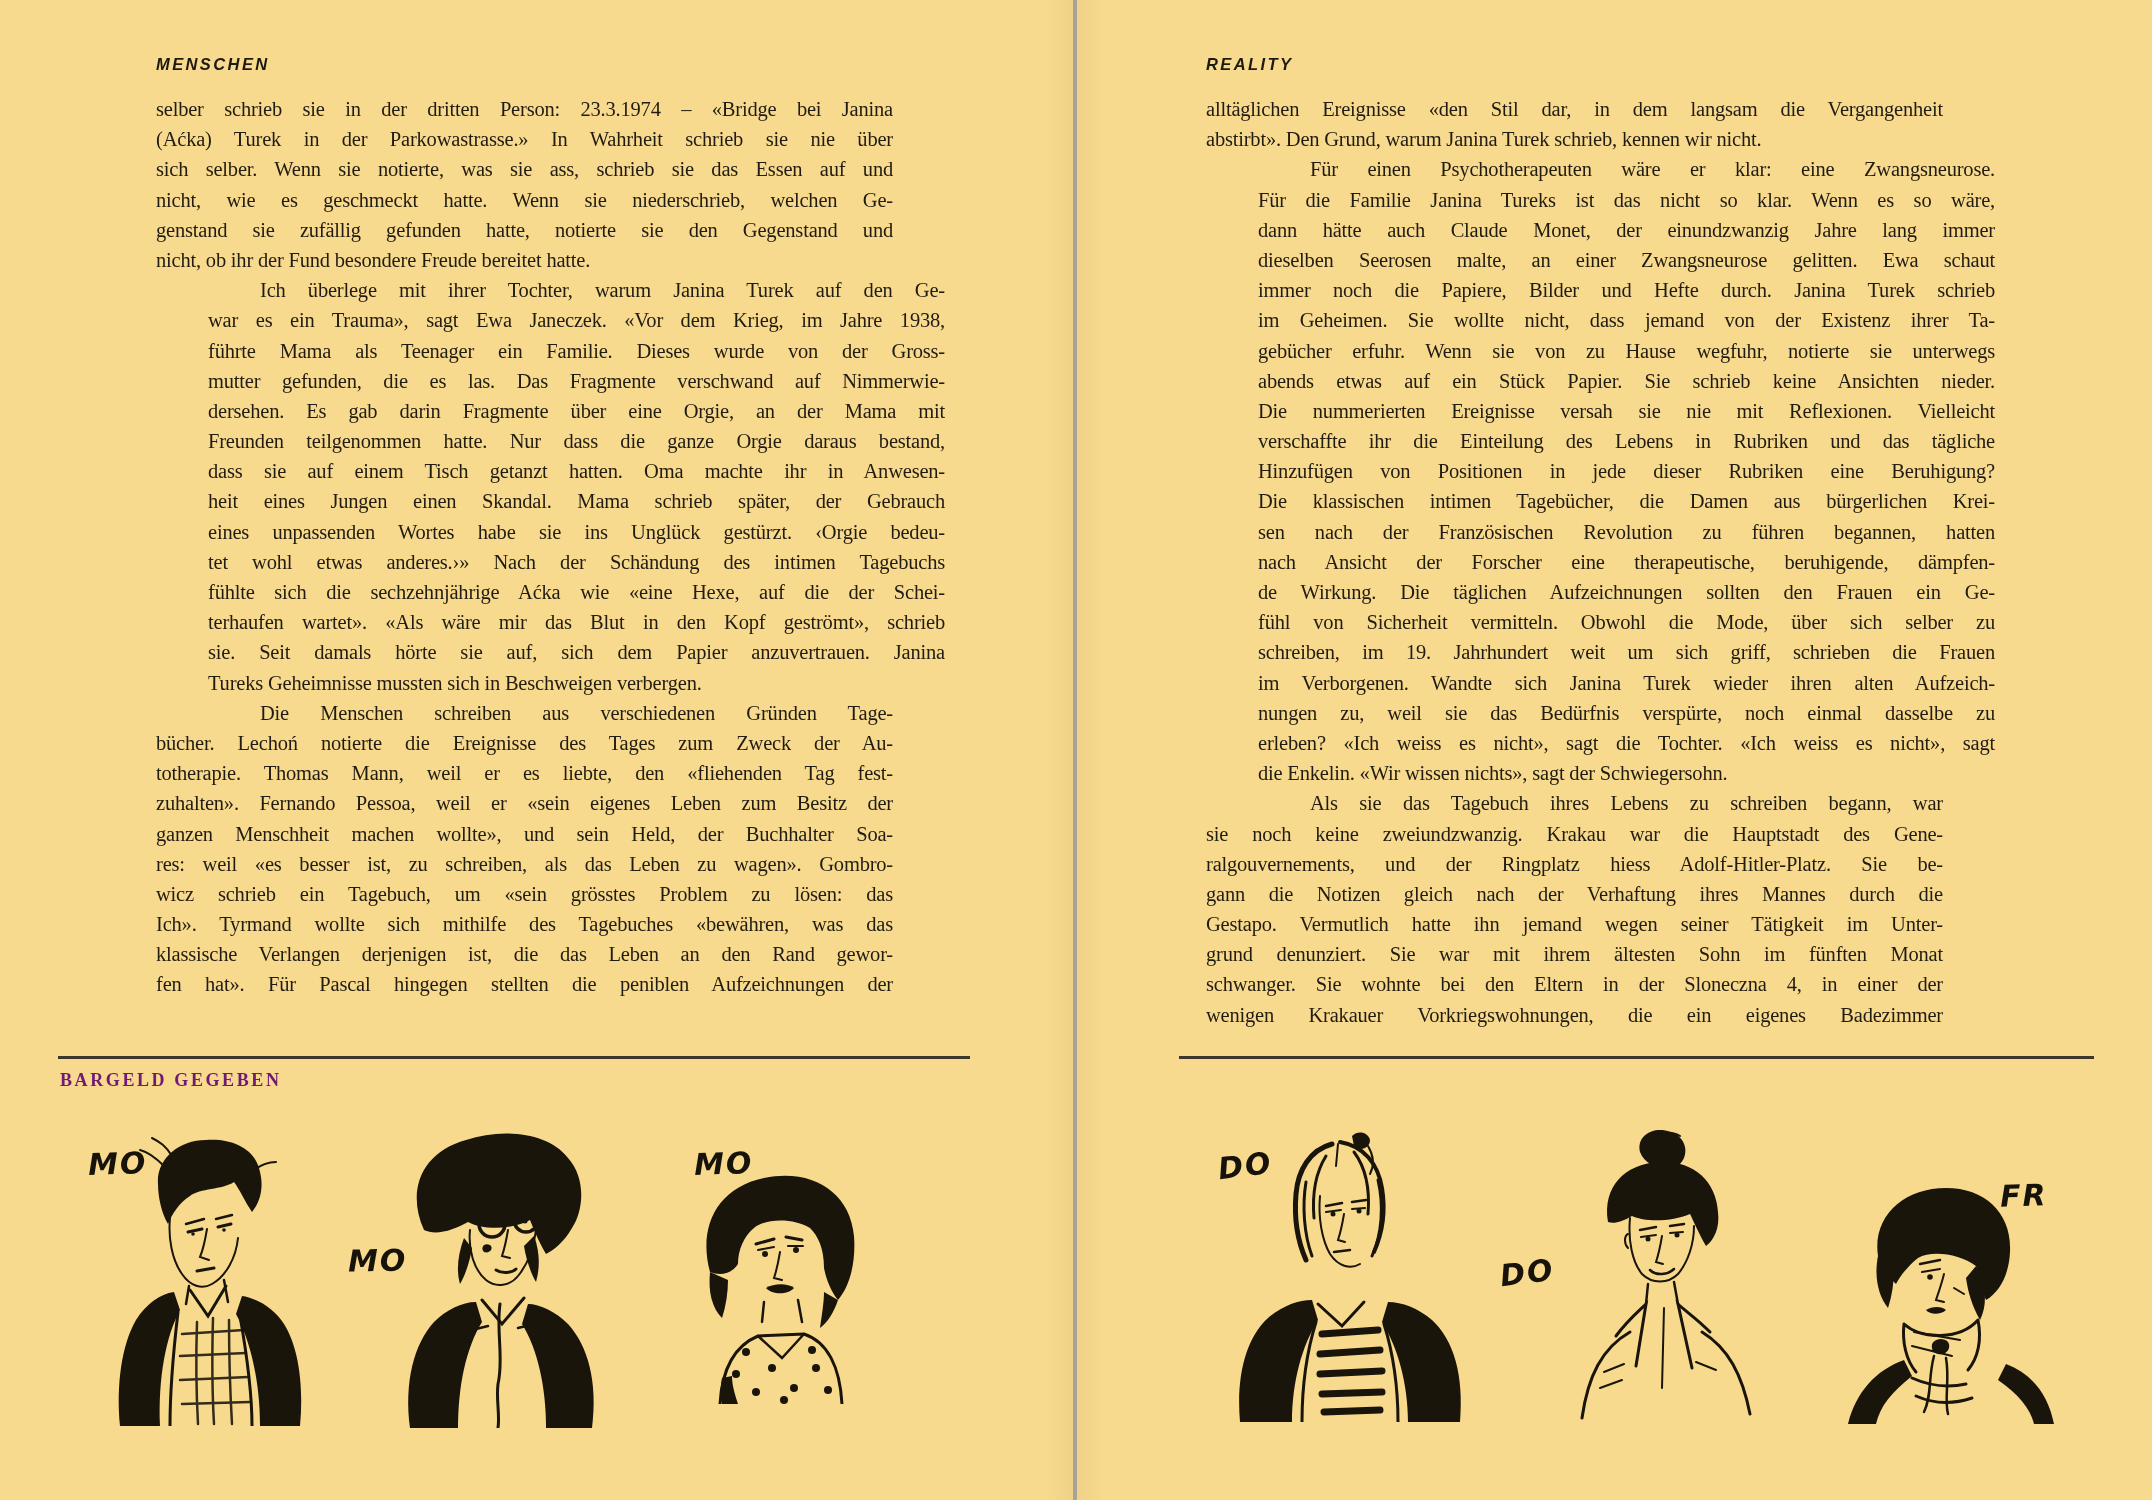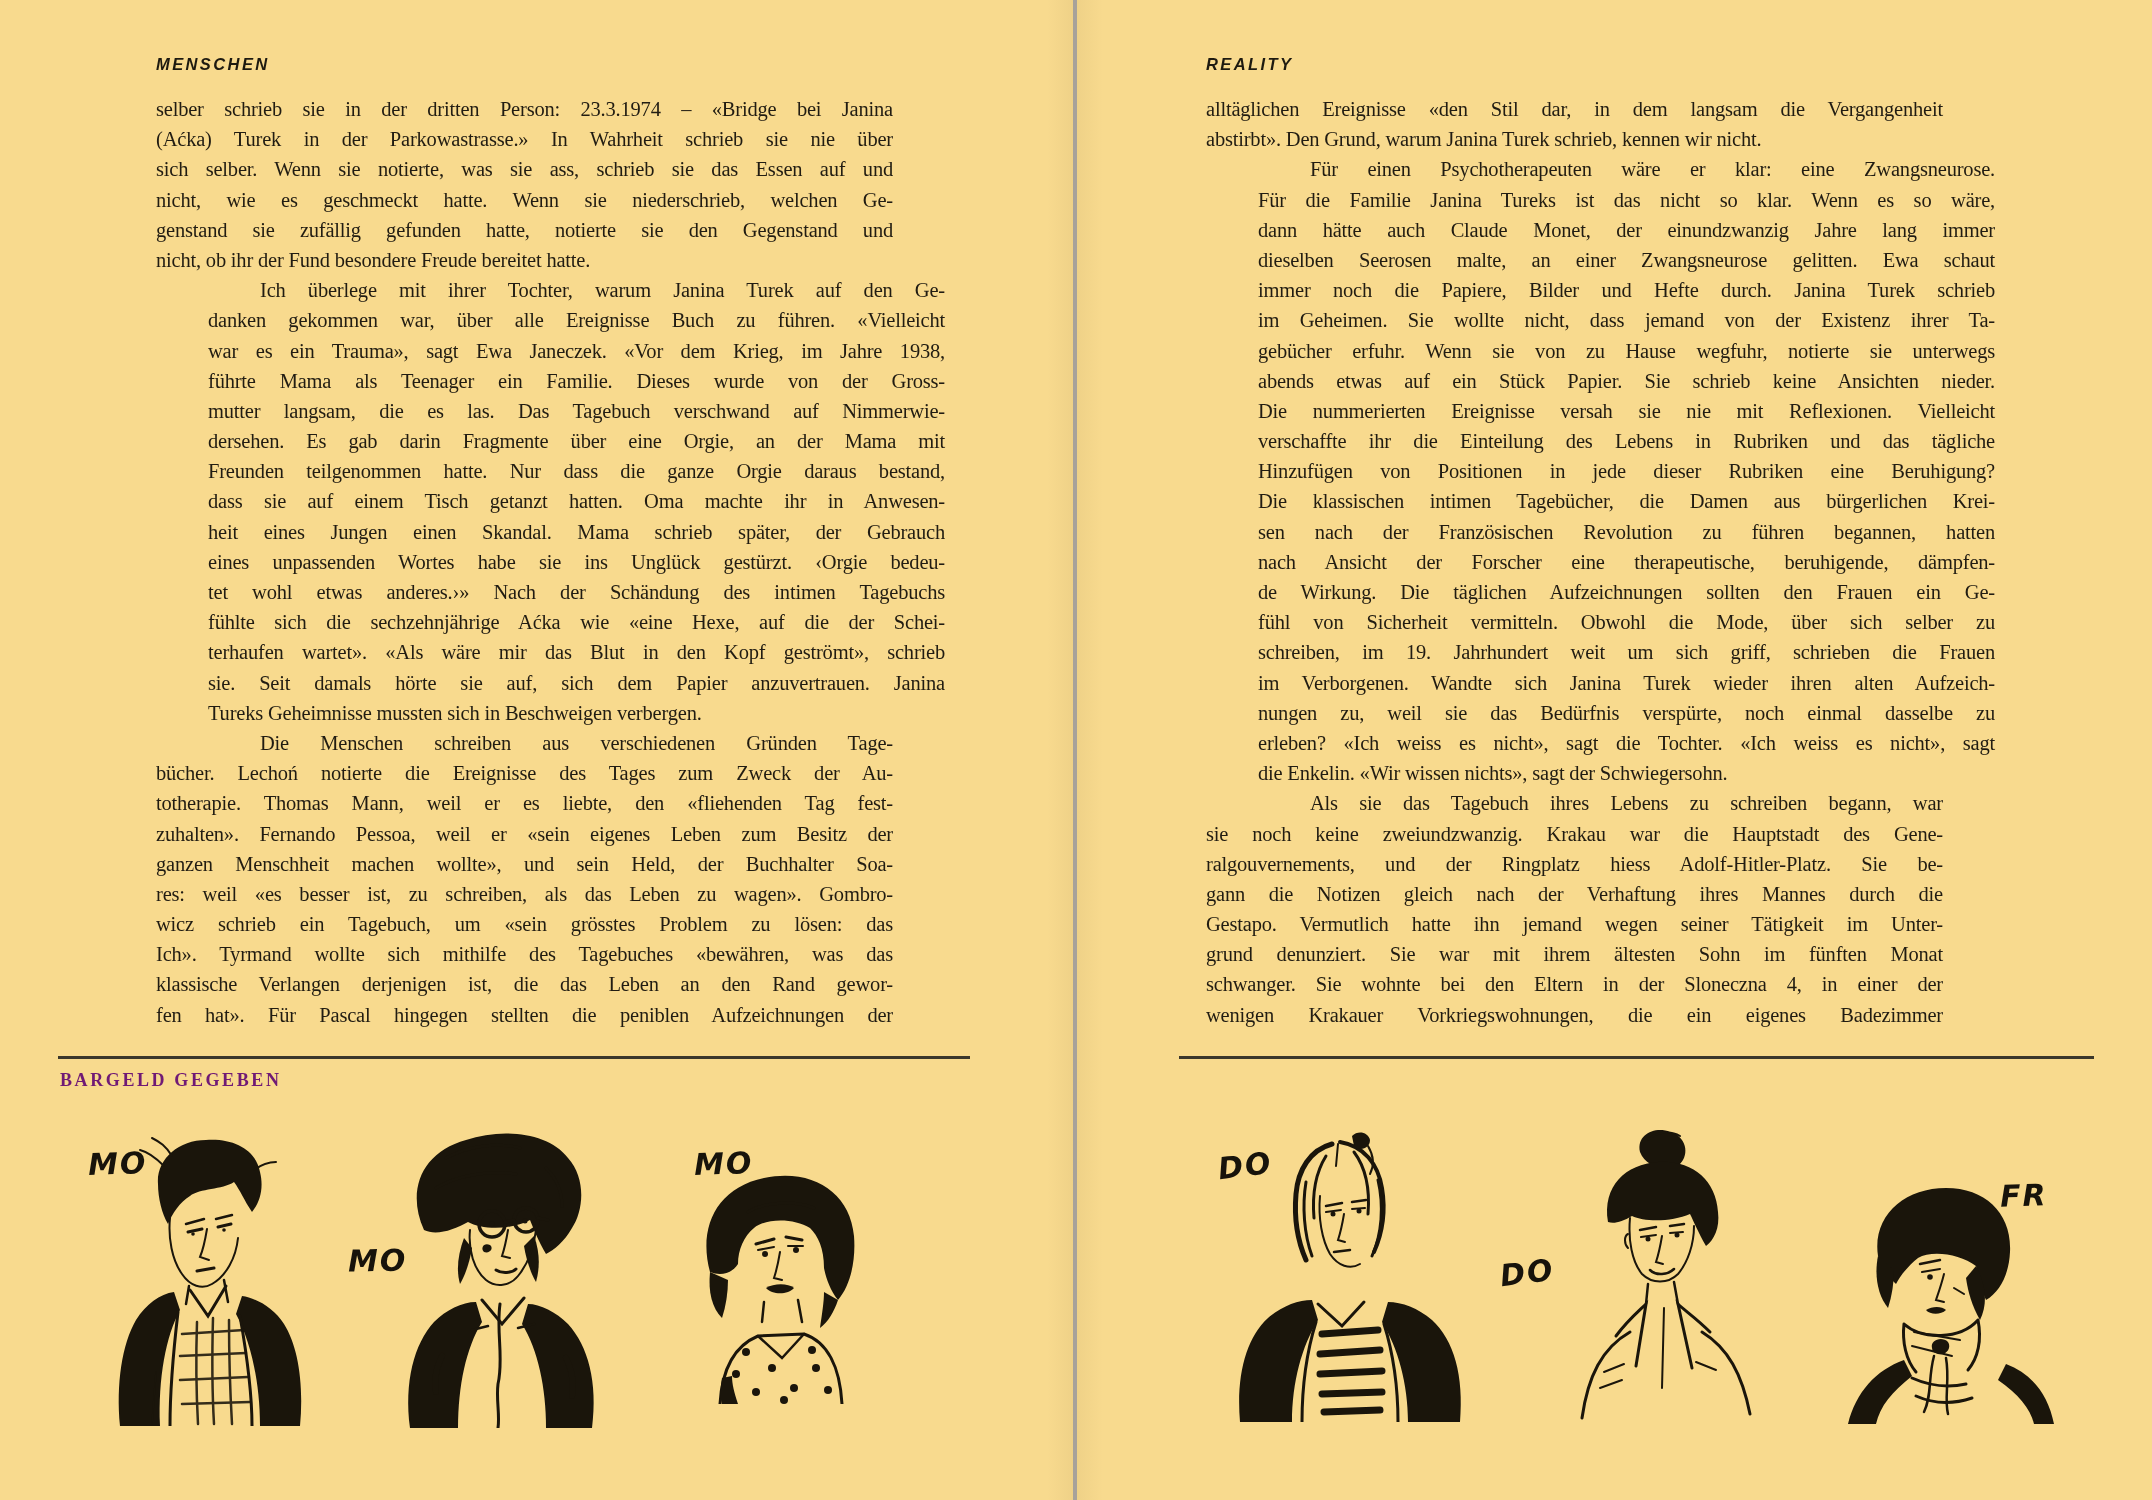--- a/index.html
+++ b/index.html
@@ -55,24 +55,23 @@
 
   <div class="running-head head-left">MENSCHEN</div>
   <div class="column col-left">
       <div class="line m">selber schrieb sie in der dritten Person: 23.3.1974 – «Bridge bei Janina</div>
       <div class="line m">(Aćka) Turek in der Parkowastrasse.» In Wahrheit schrieb sie nie über</div>
       <div class="line m">sich selber. Wenn sie notierte, was sie ass, schrieb sie das Essen auf und</div>
       <div class="line m">nicht, wie es geschmeckt hatte. Wenn sie niederschrieb, welchen Ge-</div>
       <div class="line m">genstand sie zufällig gefunden hatte, notierte sie den Gegenstand und</div>
       <div class="line ml">nicht, ob ihr der Fund besondere Freude bereitet hatte.</div>
       <div class="line bf">Ich überlege mit ihrer Tochter, warum Janina Turek auf den Ge-</div>
-      <div class="line b">danken gekommen war, über alle Ereignisse Buch zu führen. «Vielleicht</div>
       <div class="line b">war es ein Trauma», sagt Ewa Janeczek. «Vor dem Krieg, im Jahre 1938,</div>
       <div class="line b">führte Mama als Teenager ein Familie. Dieses wurde von der Gross-</div>
-      <div class="line b">mutter langsam, die es las. Das Tagebuch verschwand auf Nimmerwie-</div>
+      <div class="line b">mutter gefunden, die es las. Das Fragmente verschwand auf Nimmerwie-</div>
       <div class="line b">dersehen. Es gab darin Fragmente über eine Orgie, an der Mama mit</div>
       <div class="line b">Freunden teilgenommen hatte. Nur dass die ganze Orgie daraus bestand,</div>
       <div class="line b">dass sie auf einem Tisch getanzt hatten. Oma machte ihr in Anwesen-</div>
       <div class="line b">heit eines Jungen einen Skandal. Mama schrieb später, der Gebrauch</div>
       <div class="line b">eines unpassenden Wortes habe sie ins Unglück gestürzt. ‹Orgie bedeu-</div>
       <div class="line b">tet wohl etwas anderes.›» Nach der Schändung des intimen Tagebuchs</div>
       <div class="line b">fühlte sich die sechzehnjährige Aćka wie «eine Hexe, auf die der Schei-</div>
       <div class="line b">terhaufen wartet». «Als wäre mir das Blut in den Kopf geströmt», schrieb</div>
       <div class="line b">sie. Seit damals hörte sie auf, sich dem Papier anzuvertrauen. Janina</div>
       <div class="line bl">Tureks Geheimnisse mussten sich in Beschweigen verbergen.</div>

